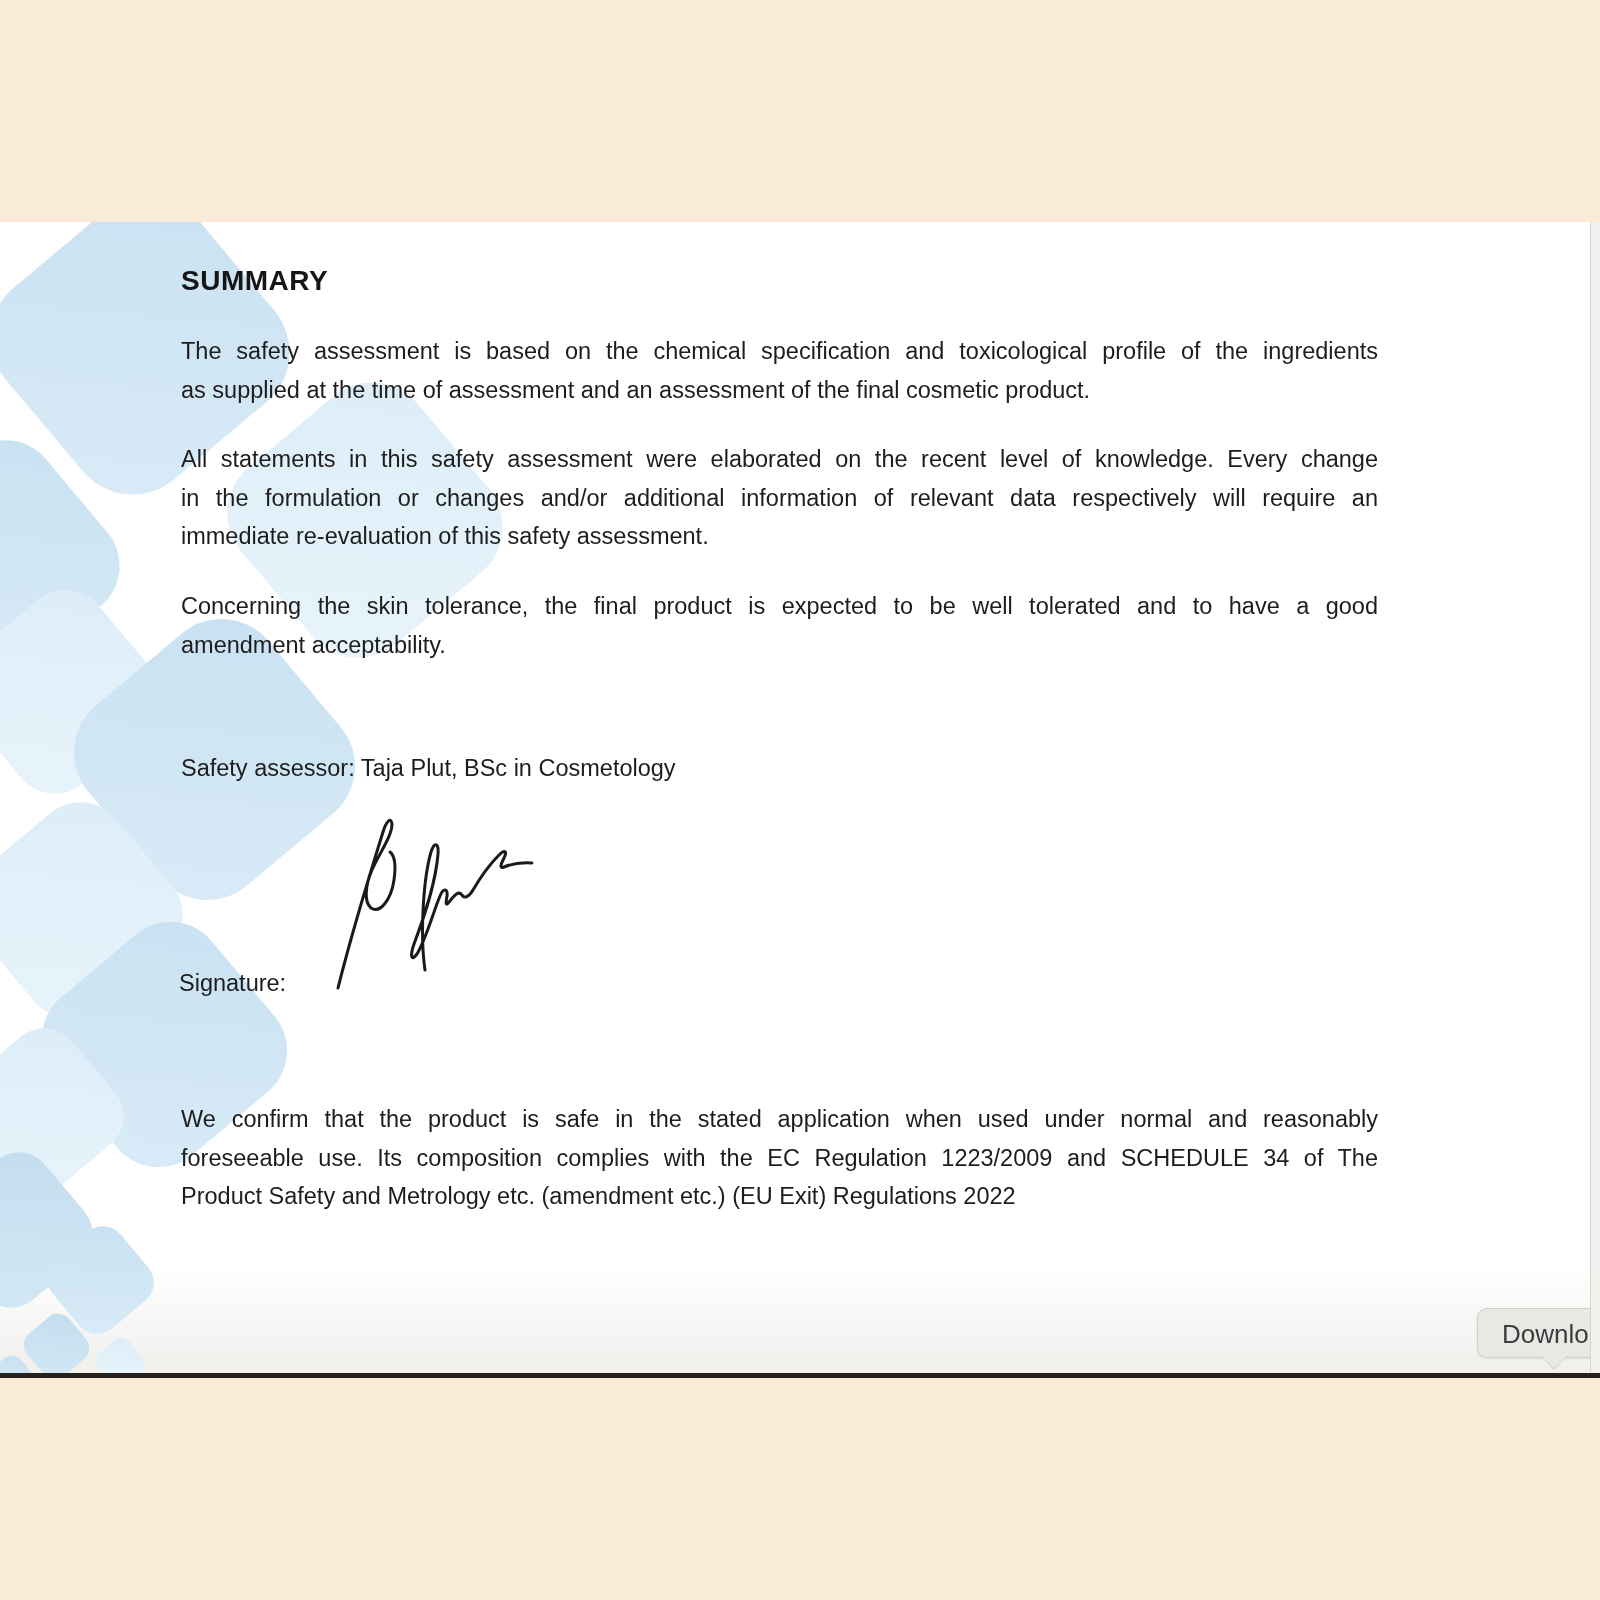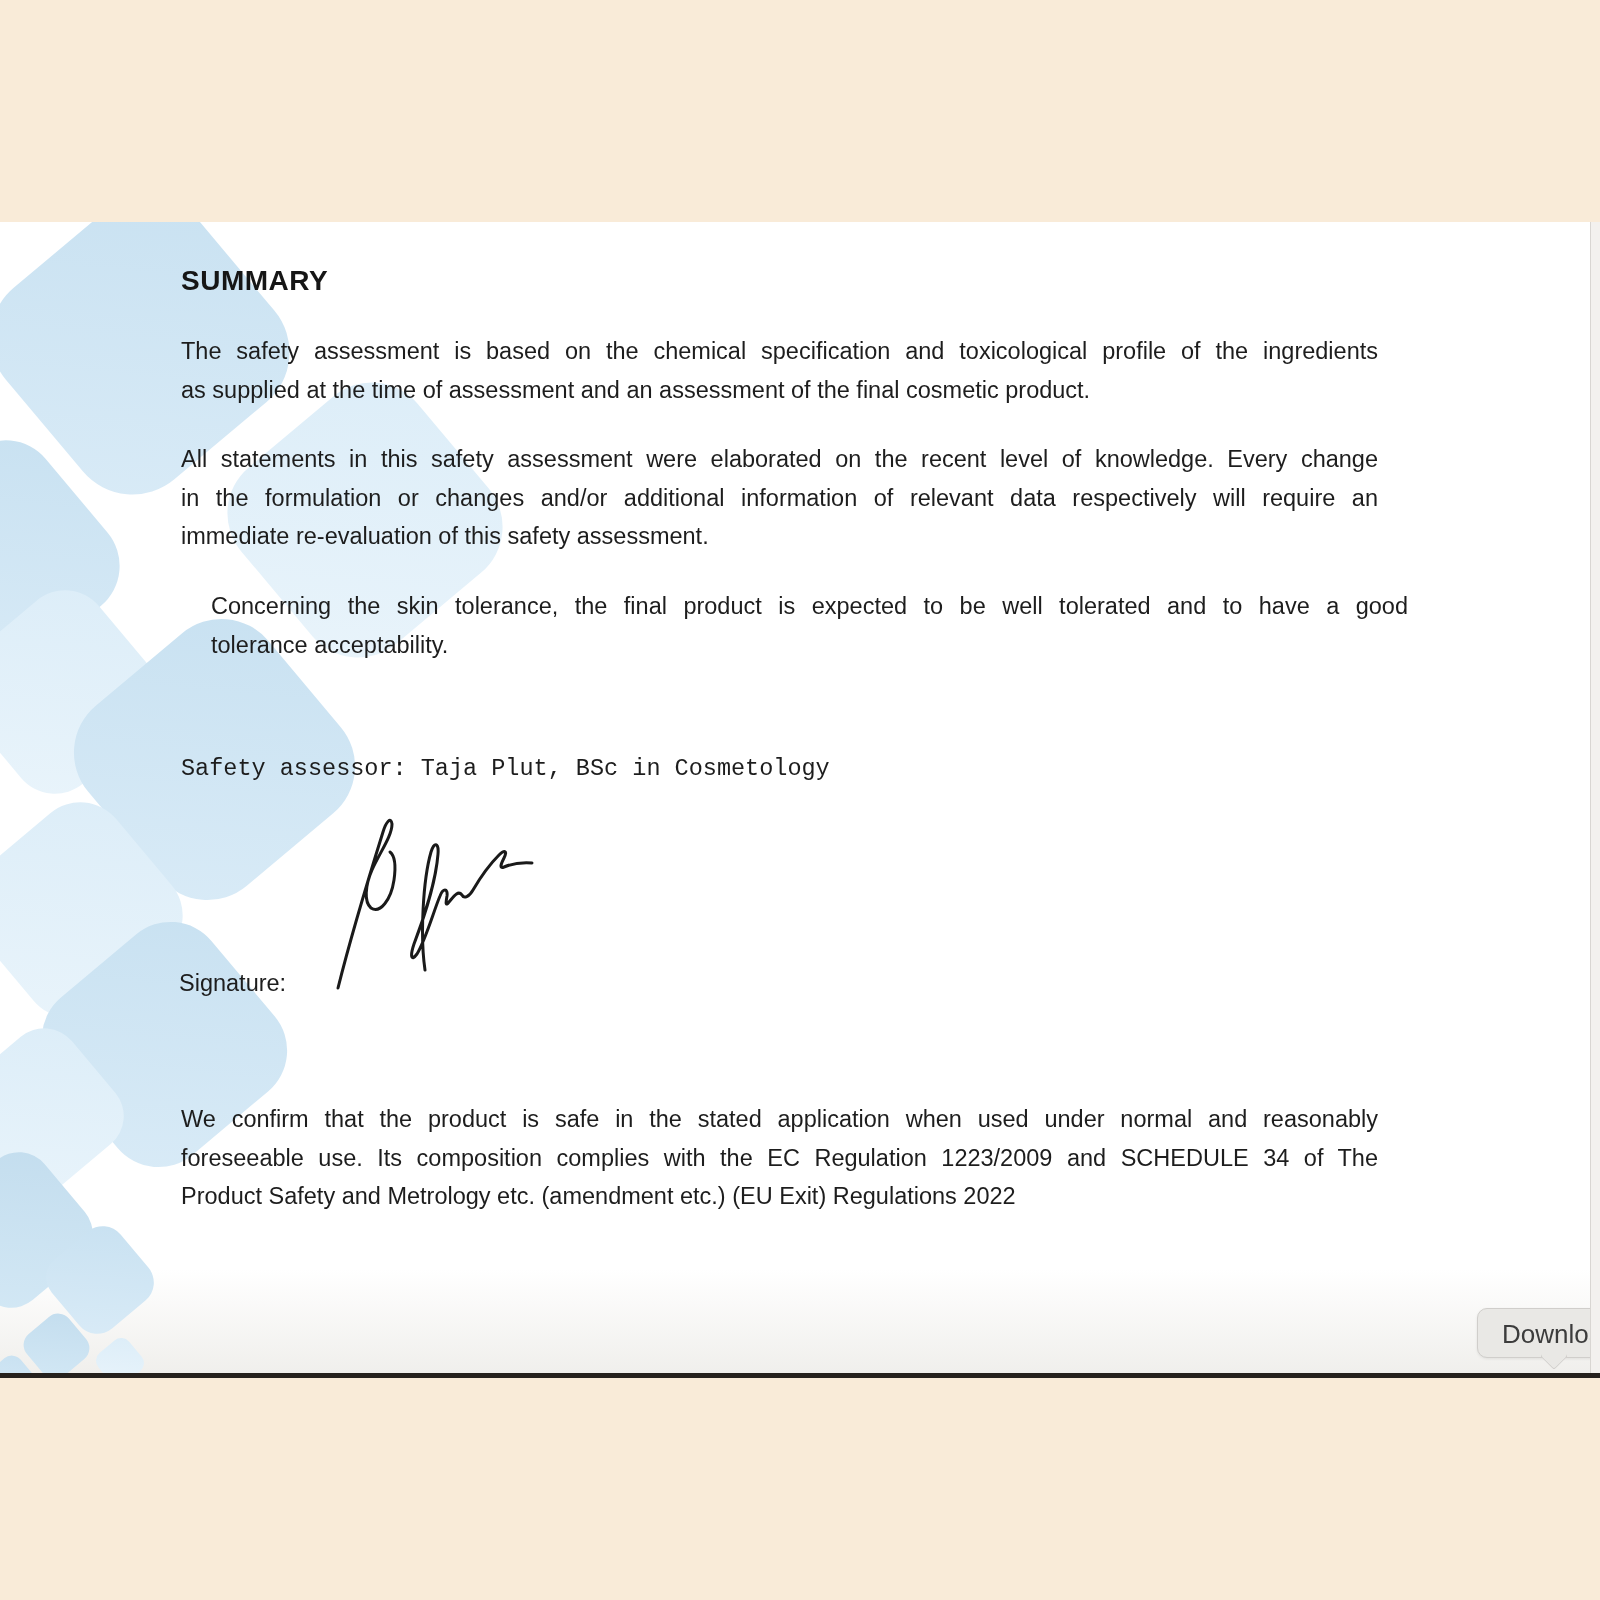--- a/index.html
+++ b/index.html
@@ -32,24 +32,24 @@
     font-size:28px; font-weight:bold; color:#161616; letter-spacing:.5px;
   }
   .para {
     position:absolute; left:181px; width:1197px;
     font-size:23.5px; line-height:38.6px; color:#1d1d1d;
   }
   .para .line { text-align:justify; text-align-last:justify; }
   .para .line.last { text-align-last:left; }
   .p1 { top:110px; }
   .p2 { top:218px; }
-  .p3 { top:365px;margin-left:30px; }
+  .p3 { top:365px; }
   .assessor-line {
     position:absolute; left:181px; top:533px;
-    font-size:23.5px; color:#1d1d1d;font-family:Liberation Mono, monospace;
+    font-size:23.5px; color:#1d1d1d;
   }
   .signature-label {
     position:absolute; left:179px; top:748px;
     font-size:23.5px; color:#1d1d1d;
   }
   .signature-svg { position:absolute; left:328px; top:586px; width:212px; height:190px; }
   .p4 { top:878px; }
   
   .tooltip {
     position:absolute; left:1477px; top:1086px; width:162px; height:50px;
@@ -109,21 +109,21 @@
         <div class="line">All statements in this safety assessment were elaborated on the recent level of knowledge. Every change</div>
         <div class="line">in the formulation or changes and/or additional information of relevant data respectively will require an</div>
         <div class="line last">immediate re-evaluation of this safety assessment.</div>
       </div>
     <div class="para p1">
         <div class="line">The safety assessment is based on the chemical specification and toxicological profile of the ingredients</div>
         <div class="line last">as supplied at the time of assessment and an assessment of the final cosmetic product.</div>
       </div>
     <div class="para p3">
         <div class="line">Concerning the skin tolerance, the final product is expected to be well tolerated and to have a good</div>
-        <div class="line last">tolerance acceptability.</div>
+        <div class="line last">amendment acceptability.</div>
       </div>
 
     <div class="assessor-line">Safety assessor: Taja Plut, BSc in Cosmetology</div>
 
     <svg class="signature-svg" viewBox="0 0 212 190">
       <g fill="none" stroke="#1a1a1a" stroke-width="3" stroke-linecap="round" stroke-linejoin="round">
         <path d="M 10 180 C 22 132, 40 72, 55 24 C 58 14, 63 8, 64 16 C 64 28, 52 44, 44 62 C 37 78, 36 94, 43 100 C 52 106, 63 92, 66 72 C 68 58, 67 48, 62 44"></path>
         <path d="M 97 162 C 92 128, 95 72, 103 44 C 106 34, 111 34, 110 46 C 108 72, 96 110, 86 136 C 82 148, 83 154, 89 146 C 98 131, 106 102, 112 88 C 115 80, 120 80, 119 88 C 118 94, 117 99, 121 94 C 126 88, 130 82, 134 87 C 136 91, 141 89, 145 82 C 152 70, 162 56, 171 47 C 176 42, 180 42, 176 50 C 173 56, 171 61, 176 59 C 183 56, 190 54, 204 55"></path>
       </g>
     </svg>

